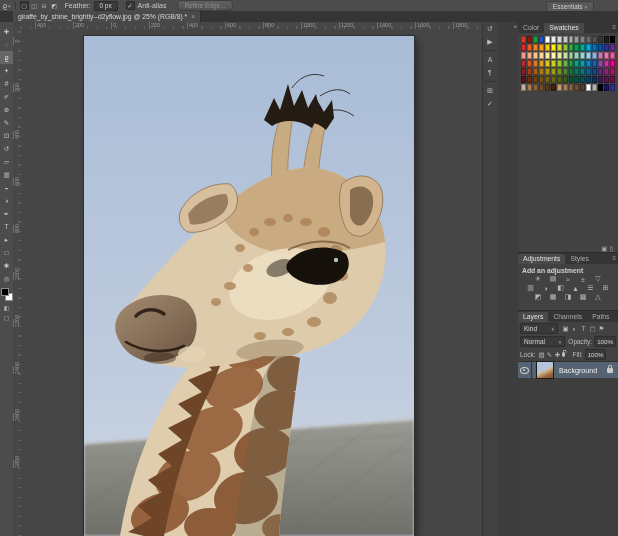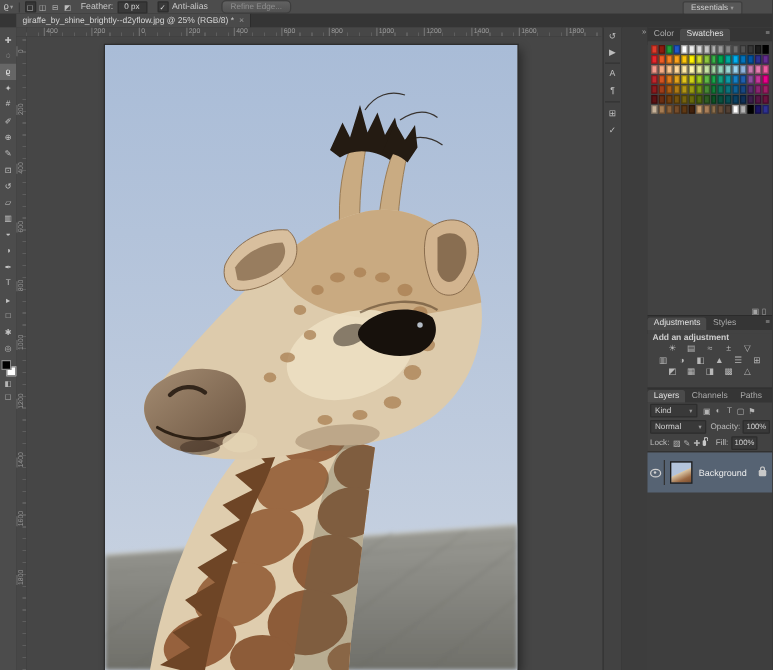--- a/index.html
+++ b/index.html
@@ -92,21 +92,21 @@
   .dd{height:9px;background:#393939;border:1px solid #2d2d2d;border-radius:1px;display:flex;
       align-items:center;justify-content:space-between;padding:0 3px;color:#d2d2d2;font-size:6.5px;}
   .dd .caret{font-size:5px;color:#9a9a9a;margin-left:2px;}
   .val-box{height:9px;background:#393939;border:1px solid #2d2d2d;border-radius:1px;display:flex;
            align-items:center;padding:0 2px;color:#d2d2d2;font-size:6.2px;margin-left:2px;}
   .flt-ic{width:9px;height:9px;display:flex;align-items:center;justify-content:center;
           font-size:6.5px;color:#b5b5b5;}
   .lk-ic{width:8px;height:9px;display:flex;align-items:center;justify-content:center;
          font-size:6.5px;color:#b5b5b5;}
   .layer-list{background:#3e3e3e;border-top:1px solid #2e2e2e;height:215px;}
-  .layer-row{display:flex;align-items:center;height:32px;}
+  .layer-row{display:flex;align-items:center;height:16px;}
   .layer-row.selected{background:#566373;}
   .eye-gutter{width:13px;height:20px;display:flex;align-items:center;justify-content:center;
               border-right:1px solid #333;}
   .eye{width:7px;height:5px;border:1px solid #d0d0d0;border-radius:50%;position:relative;}
   .eye::after{content:"";position:absolute;left:2px;top:1px;width:2px;height:2px;background:#d0d0d0;border-radius:50%;}
   .thumb{width:16px;height:16px;margin-left:4px;border:1px solid #1c1c1c;
          background:linear-gradient(155deg,#b3c4db 48%,#d9c5a4 50%,#9b6943 78%,#7a4e2f 100%);}
   .layer-name{font-size:7.2px;color:#ececec;margin-left:5px;flex:1;}
   .padlock{position:relative;width:6px;height:5px;background:#c9c9c9;margin-right:5px;border-radius:1px;}
   .padlock::before{content:"";position:absolute;left:1px;top:-3px;width:2px;height:3px;

